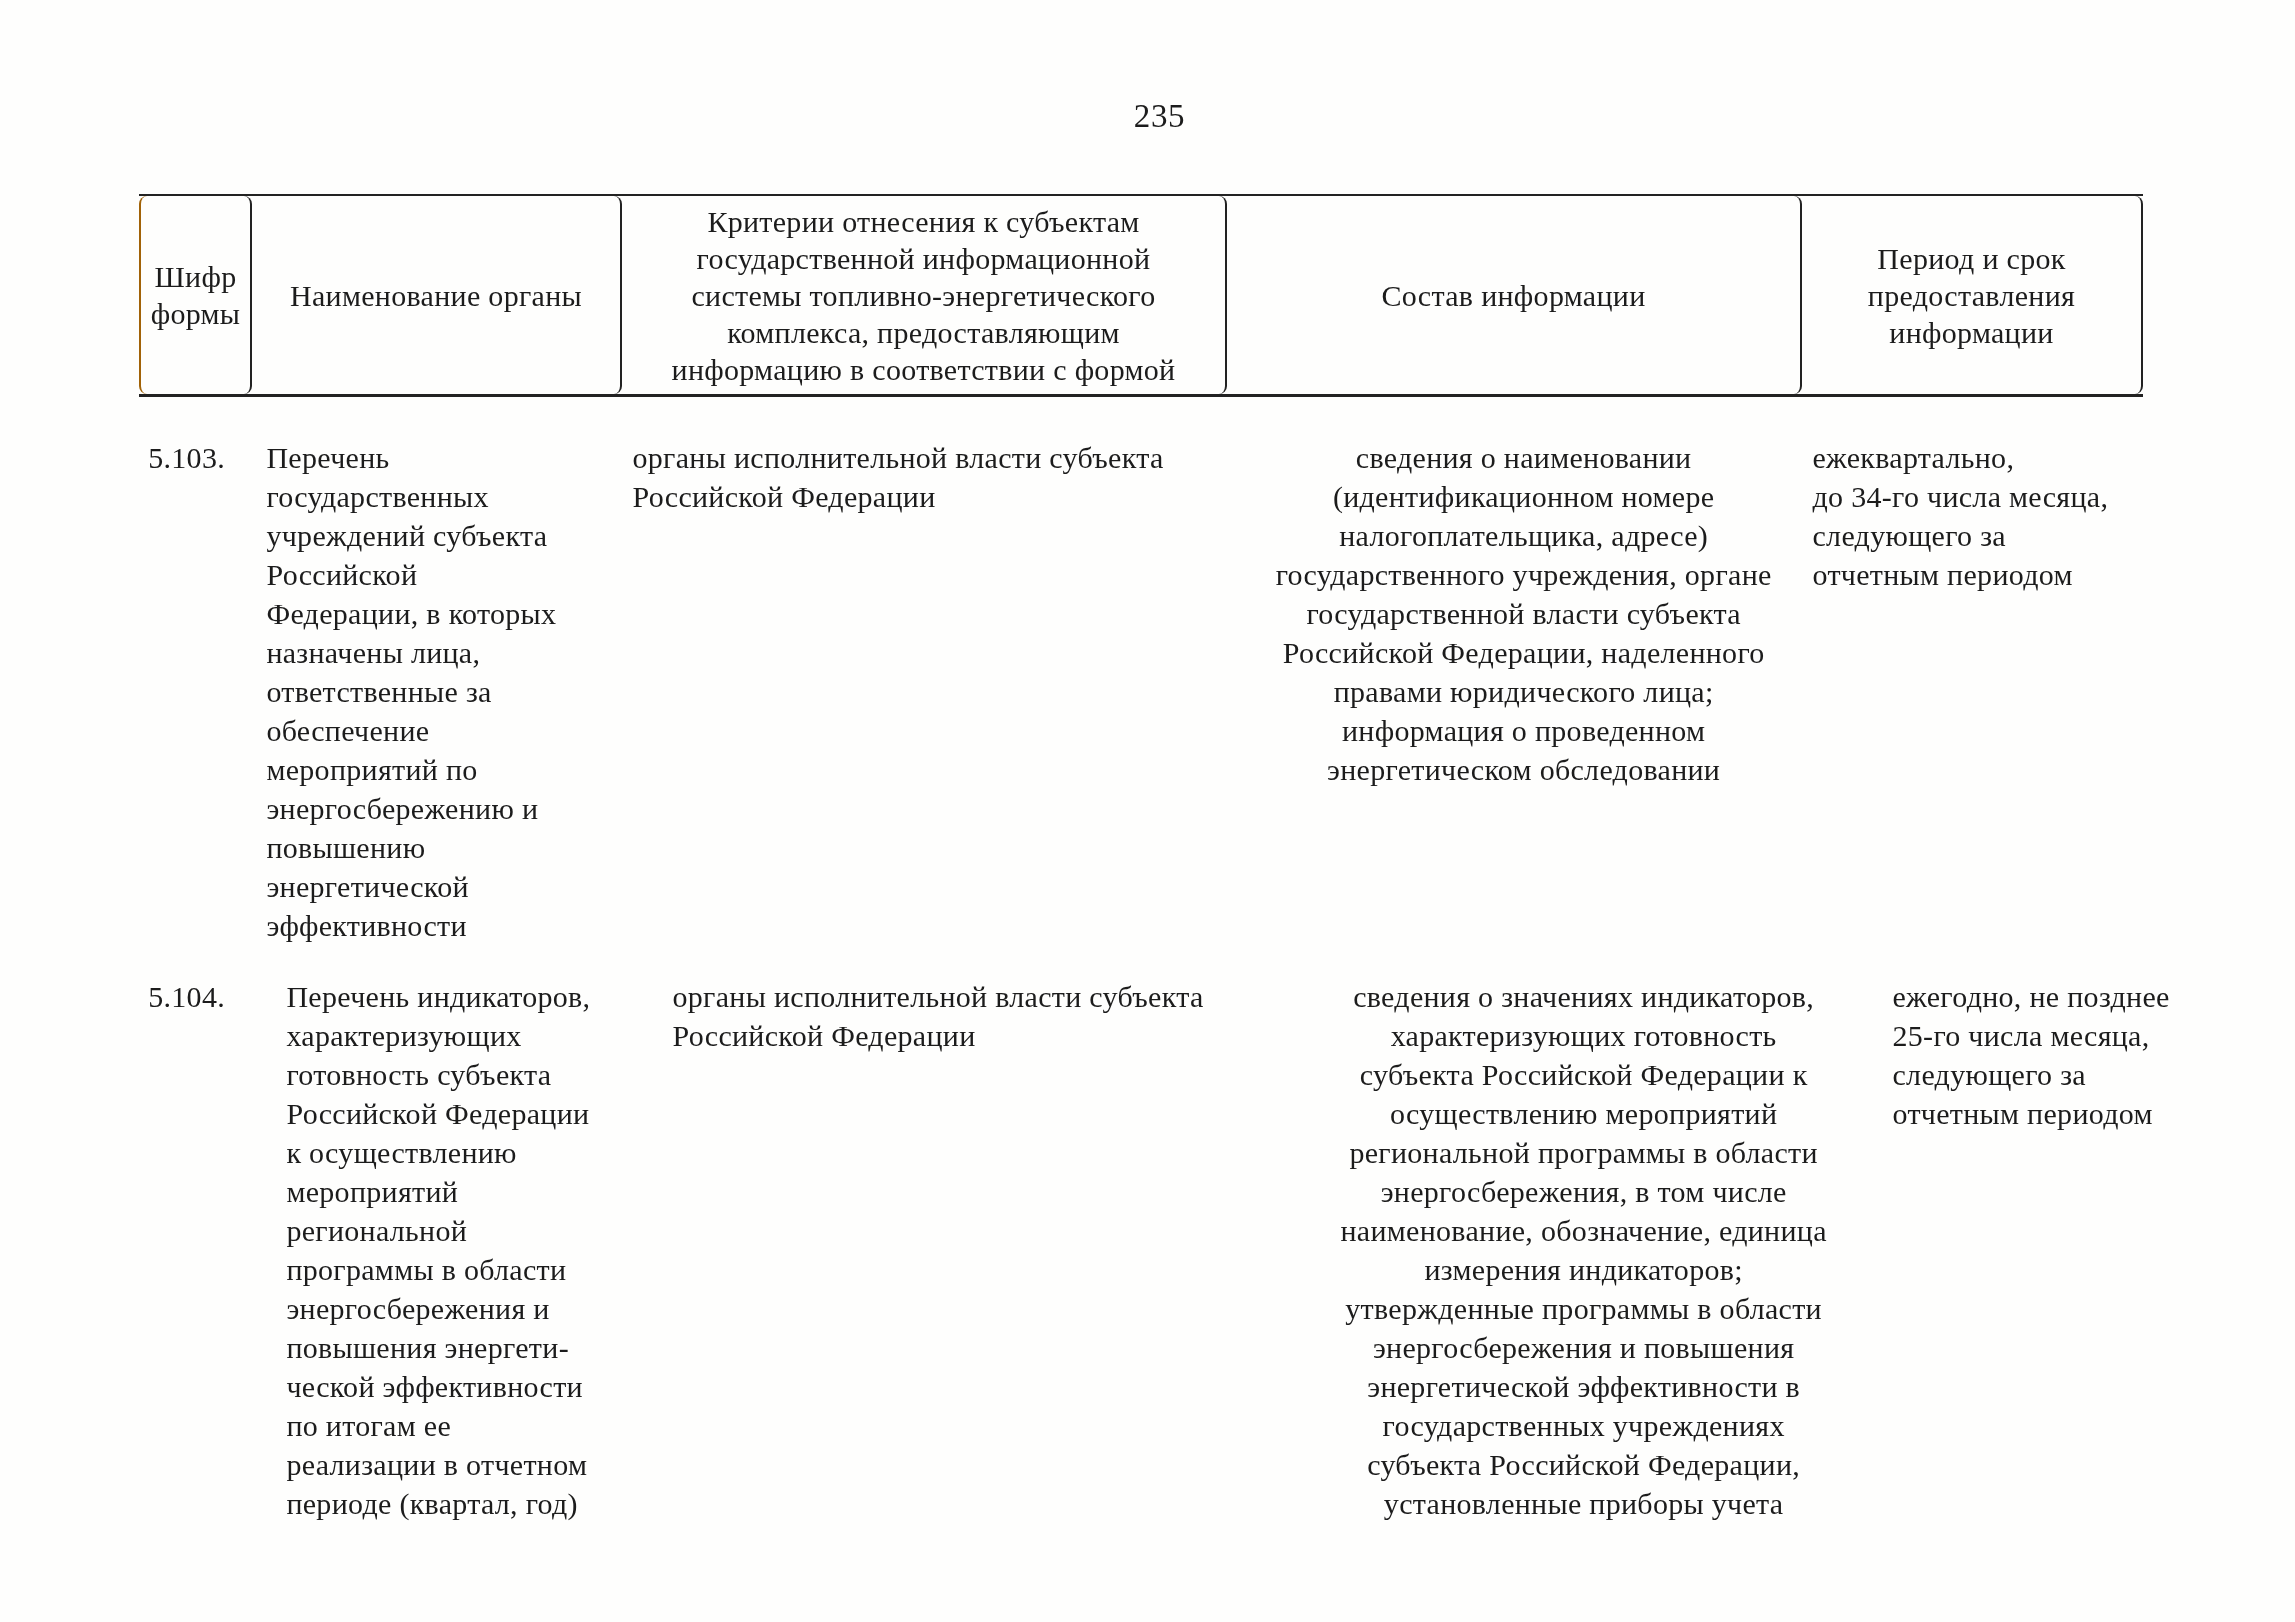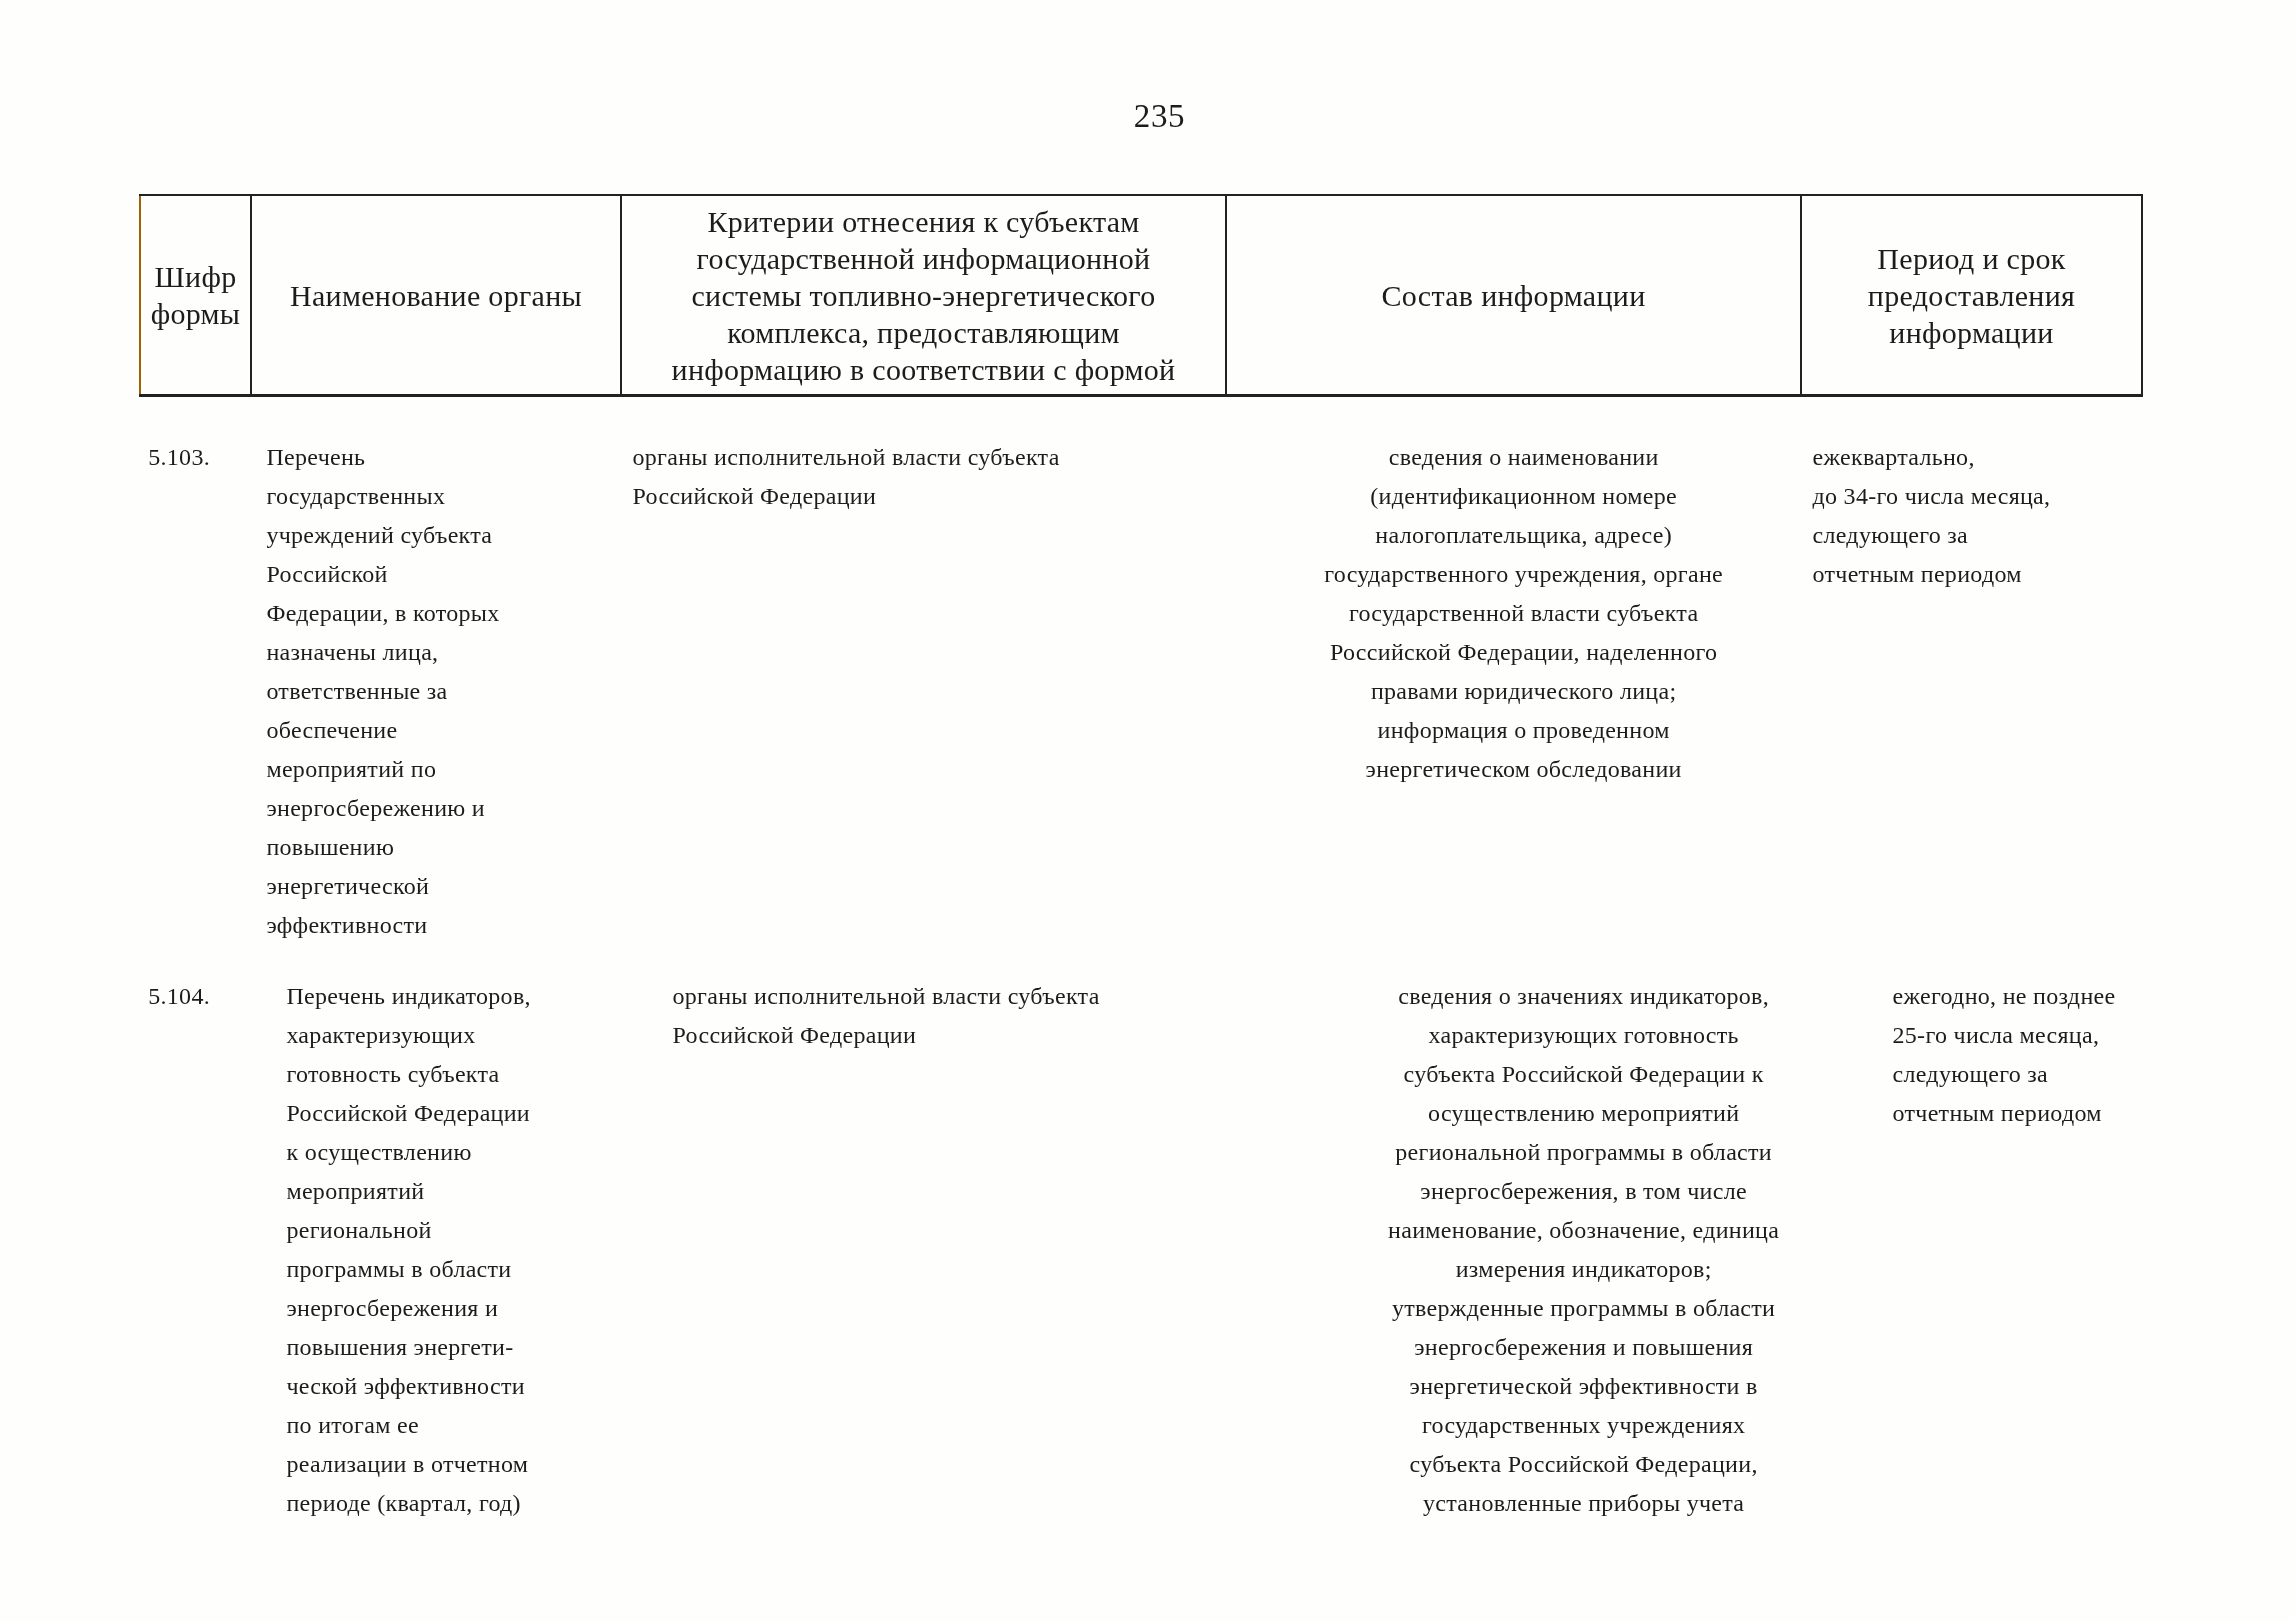--- a/index.html
+++ b/index.html
@@ -39,31 +39,32 @@
     align-items: center;
     justify-content: center;
     text-align: center;
     font-size: 30px;
     line-height: 37px;
     letter-spacing: 0.3px;
     padding: 6.5px 3.9px;
     white-space: pre-line;
     min-height: 194px;
     border-right: 2px solid #222;
+    border-radius: 8px;
   }
   .th.c1 { border-left: 2px solid #a16207; }
   .th.c5 { border-right: 2px solid #222; }
   .tbody { padding-top: 41px; }
   .trow {
     display: grid;
     grid-template-columns: 113px 370px 605px 575px 341px;
   }
   .trow + .trow { margin-top: 32px; gap: 20px; }
   .td {
-    font-size: 24px;
+    font-size: 30px;
     line-height: 39px;
     letter-spacing: 0.3px;
     white-space: pre;
   }
   .td.c1 { padding-left: 9.2px; }
   .td.c2 { padding-left: 14.4px; }
   .td.c3 { padding-left: 10.5px; }
   .td.c4 { padding-left: 18.3px; text-align: center; }
   .td.c5 { padding-left: 10.5px; }
 </style>

